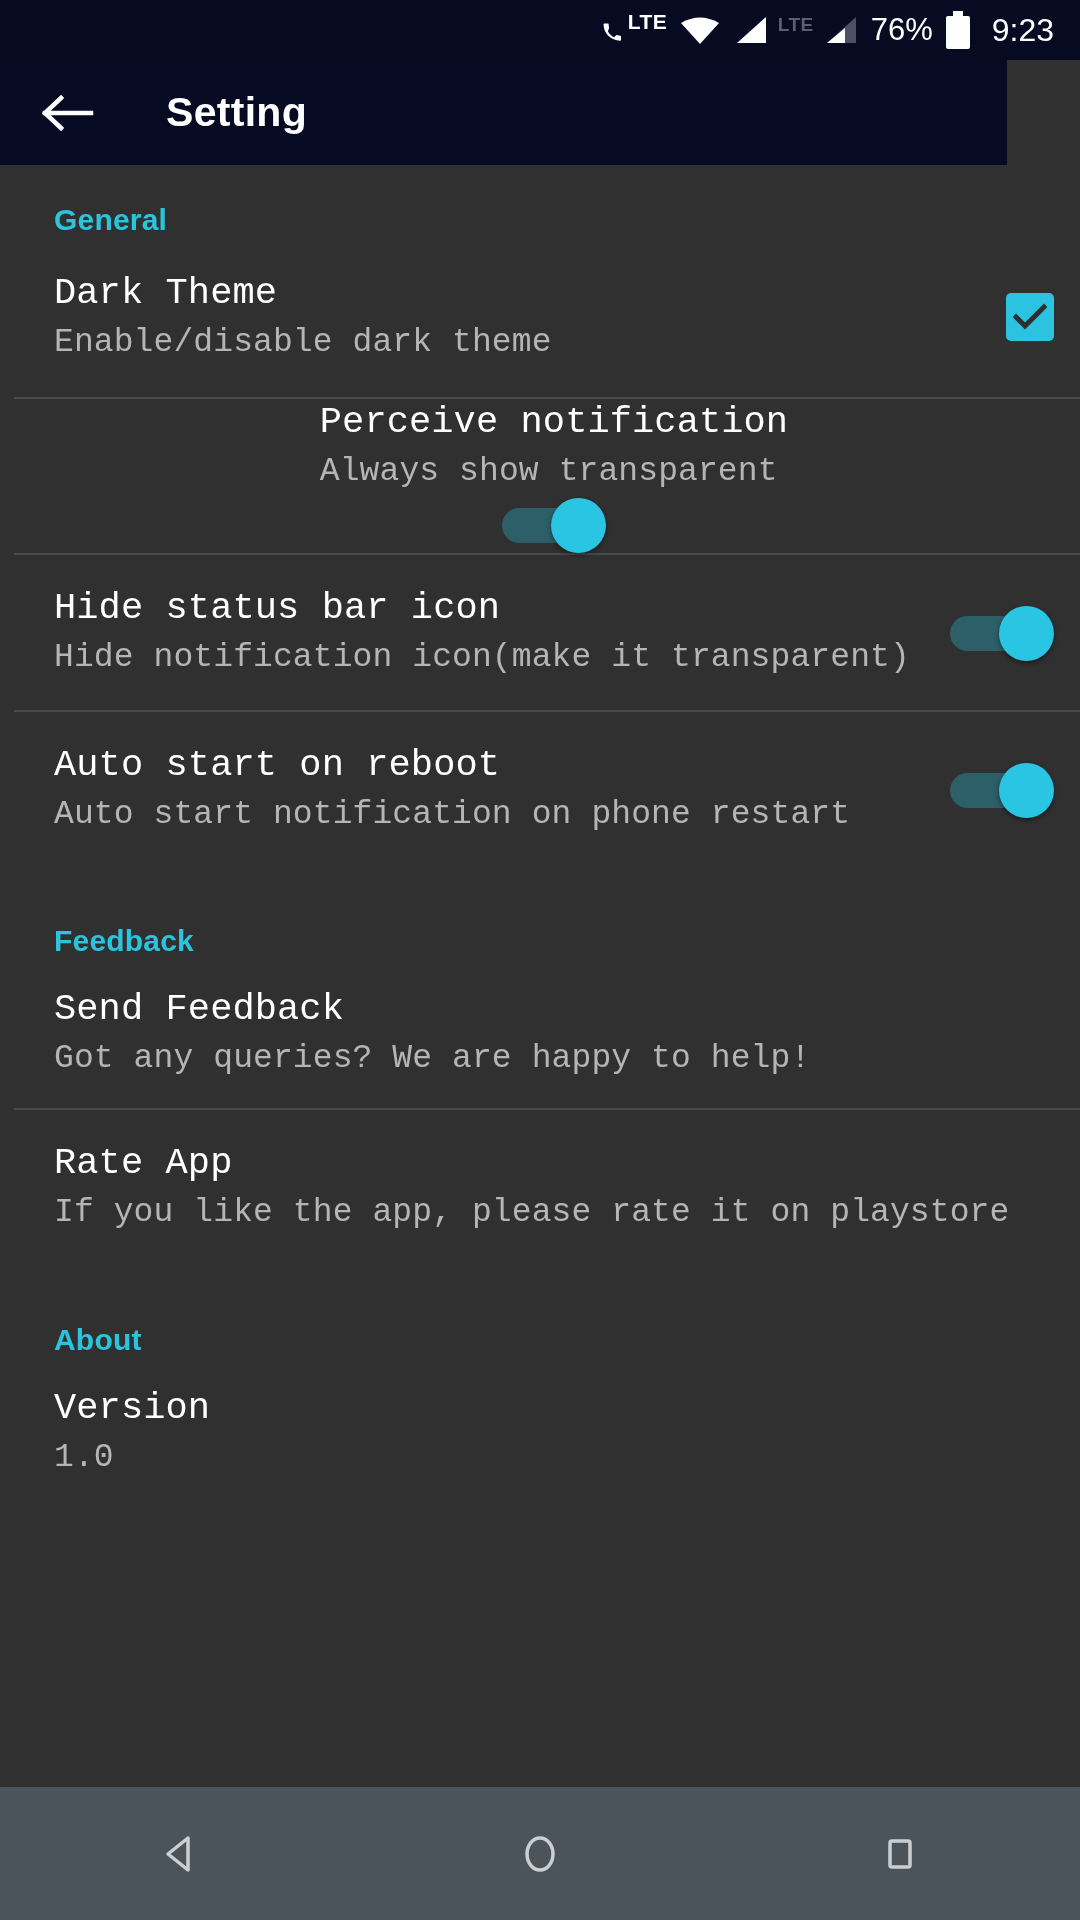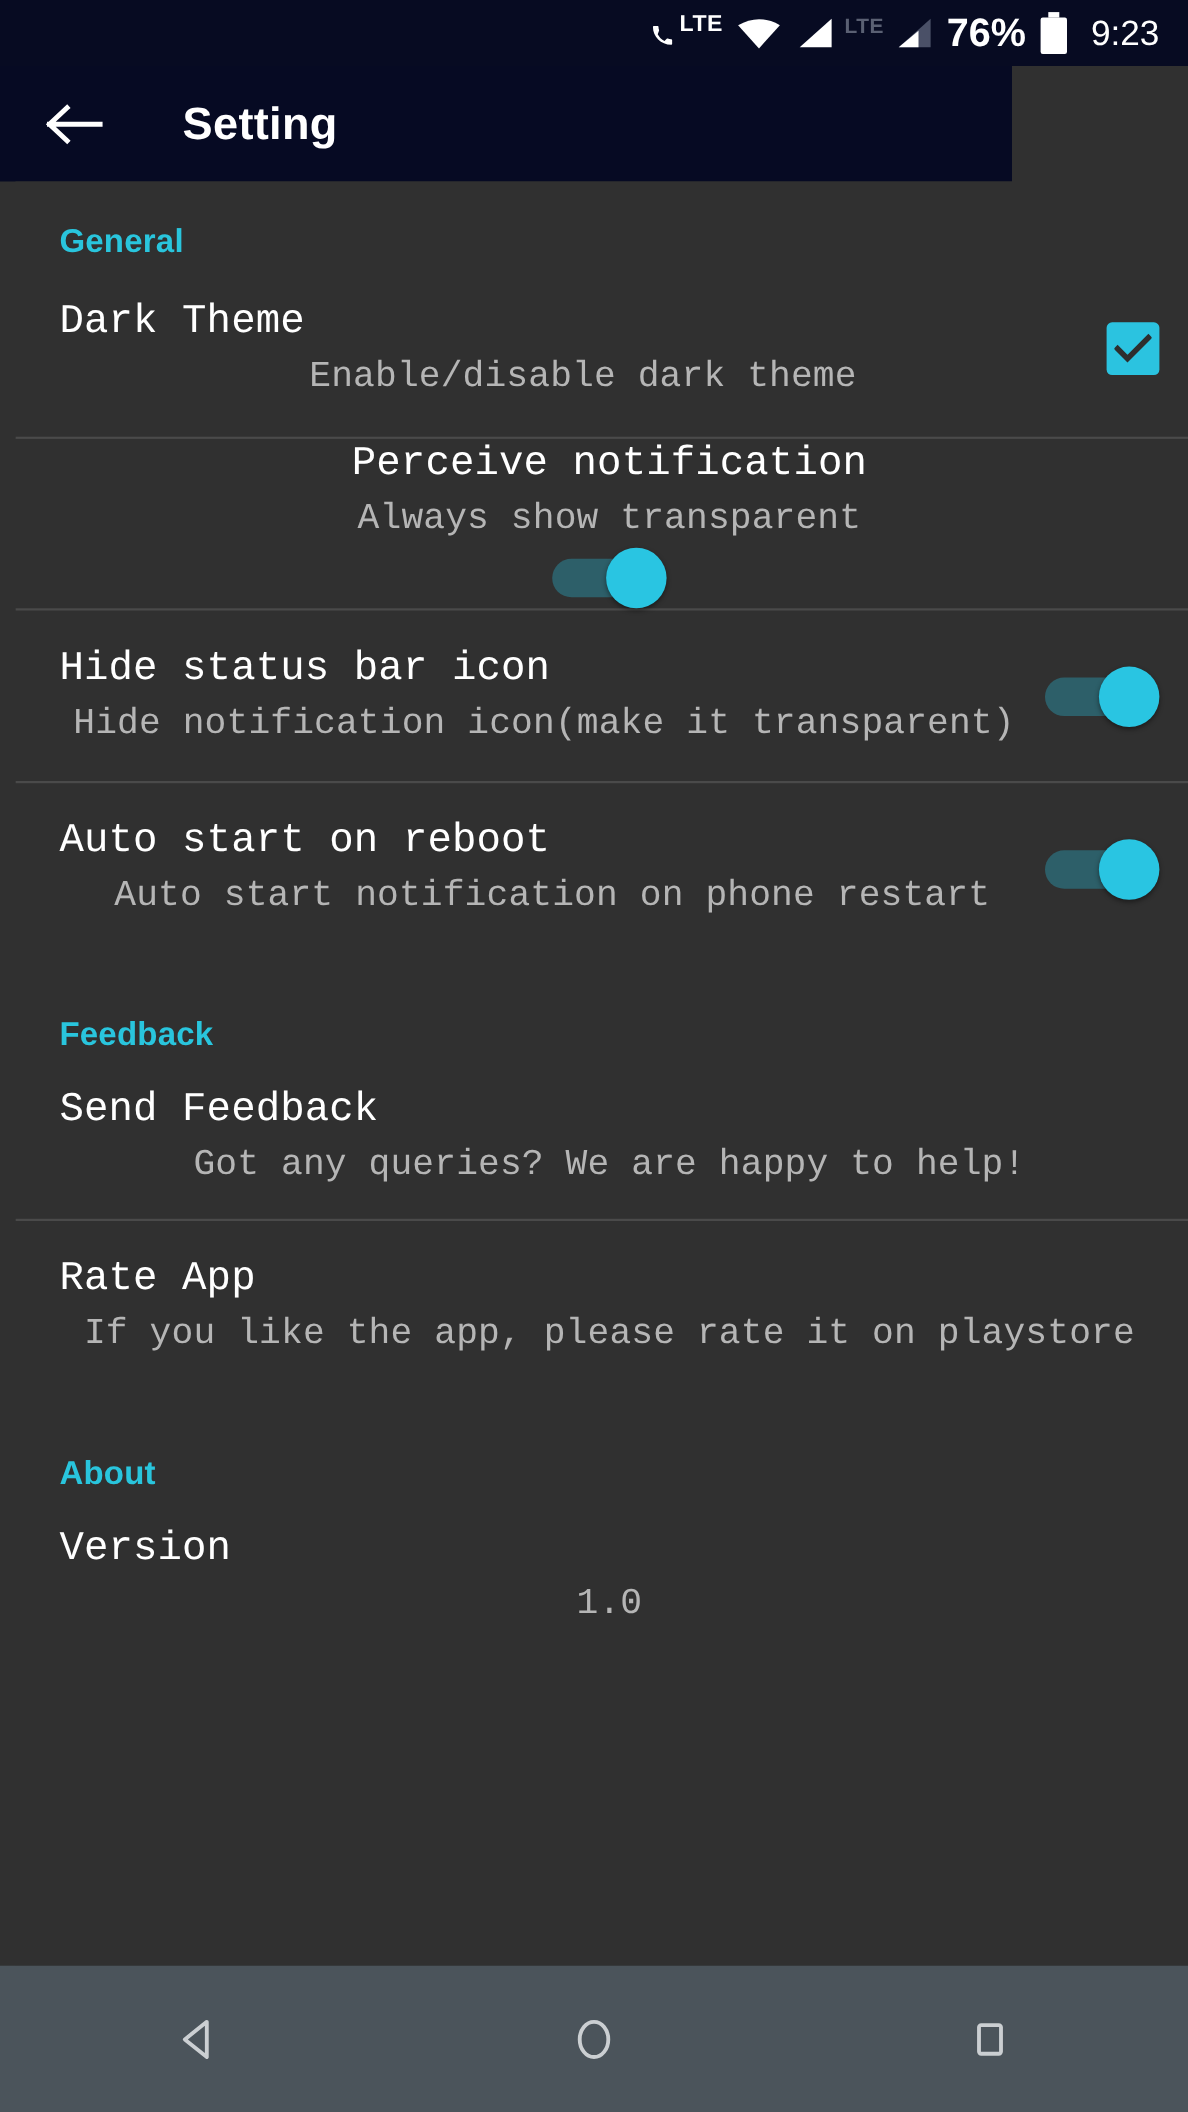--- a/index.html
+++ b/index.html
@@ -26,29 +26,29 @@
     position:absolute; left:26px; top:-2px;
     font-size:21px; font-weight:bold; color:#FFFFFF; letter-spacing:0.5px;
     font-family:"Liberation Sans", sans-serif;
   }
   .wifi svg { display:block; }
   .tri { width:34px; height:30px; position:relative; }
   .lte-small {
     font-size:19px; font-weight:bold; color:#5A6073; letter-spacing:0.5px;
     margin-left:-3px; margin-right:-3px; position:relative; top:-5px;
   }
-  .sb-pct { font-size:36px; color:#FFFFFF; font-weight:bold; letter-spacing:0px; }
+  .sb-pct { font-size:31px; color:#FFFFFF; font-weight:normal; letter-spacing:0px; }
   .battery { width:24px; height:38px; position:relative; }
   .battery .cap { position:absolute; top:0; left:7px; width:10px; height:5px; background:#FFFFFF; }
   .battery .body { position:absolute; top:5px; left:0; width:24px; height:33px; background:#FFFFFF; border-radius:2px; }
   .sb-time { font-size:32px; color:#FFFFFF; margin-left:9px; letter-spacing:0px; }
 
   
   .appbar {
-    position:absolute; top:60px; left:0; width:920px; height:105px;
+    position:absolute; top:60px; left:0; width:1007px; height:105px;
     background:#060A23;
     display:flex; align-items:center;
   }
   .back-btn {
     width:62px; height:62px; margin-left:36px;
     display:flex; align-items:center; justify-content:center;
     cursor:pointer;
   }
   .appbar-title {
     font-size:41px; font-weight:bold; color:#FFFFFF;
@@ -63,21 +63,21 @@
   .section-header {
     color:#29C5DD; font-size:30px; font-weight:bold;
     padding-left:40px; letter-spacing:0.2px;
   }
   .row {
     position:relative; display:flex; align-items:center;
     padding-left:40px; padding-right:40px;
   }
   .row-text { flex:1; min-width:0;font-family:Liberation Mono, monospace; }
   .row-title { color:#FFFFFF; font-size:37px; line-height:46px; letter-spacing:0.1px; }
-  .row-sub { color:#B5B5B5; font-size:33px; line-height:44px; margin-top:5px; letter-spacing:0.1px;text-align:center; }
+  .row-sub { color:#B5B5B5; font-size:33px; line-height:44px; margin-top:5px; letter-spacing:0.1px; }
   .divider { width:1080px; height:2px; background:#4A4A4A; }
 
   
   .checkbox {
     width:48px; height:48px; border-radius:5px; background:#2BC3E0;
     display:flex; align-items:center; justify-content:center;
     flex:0 0 auto; cursor:pointer;
   }
   
   .toggle { width:104px; height:62px; position:relative; flex:0 0 auto; cursor:pointer; }

